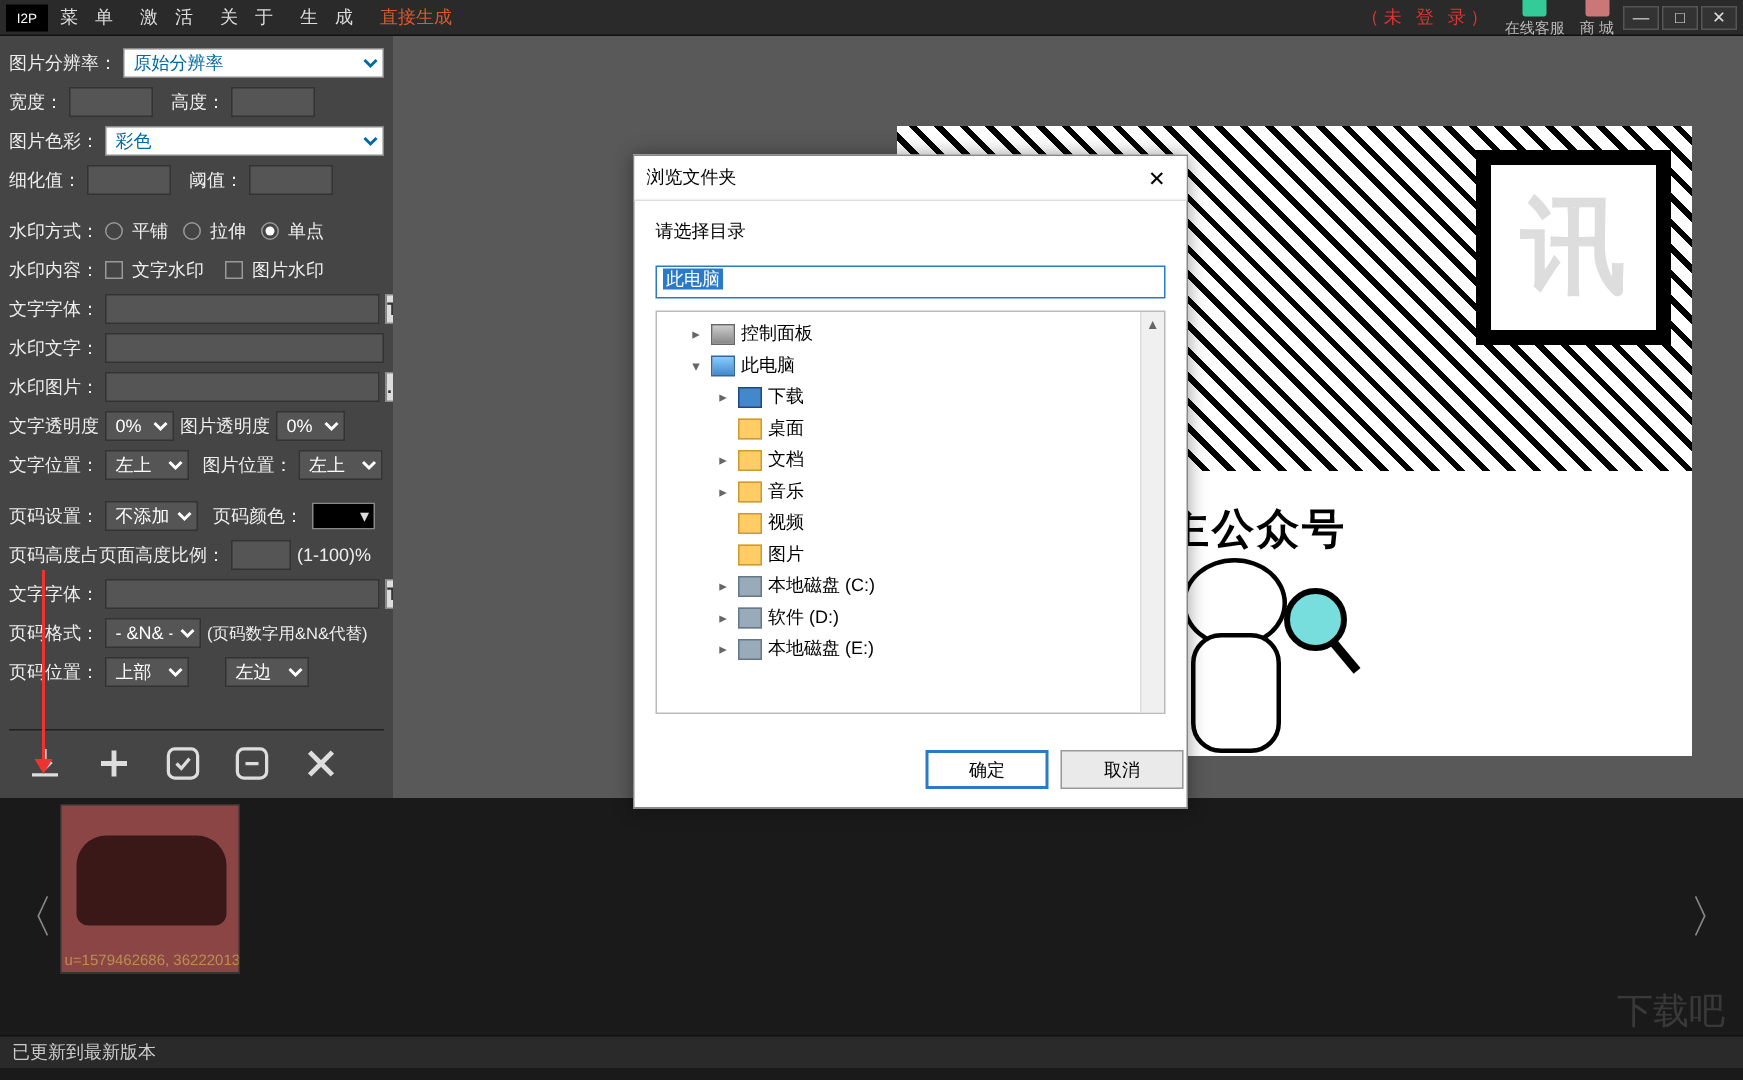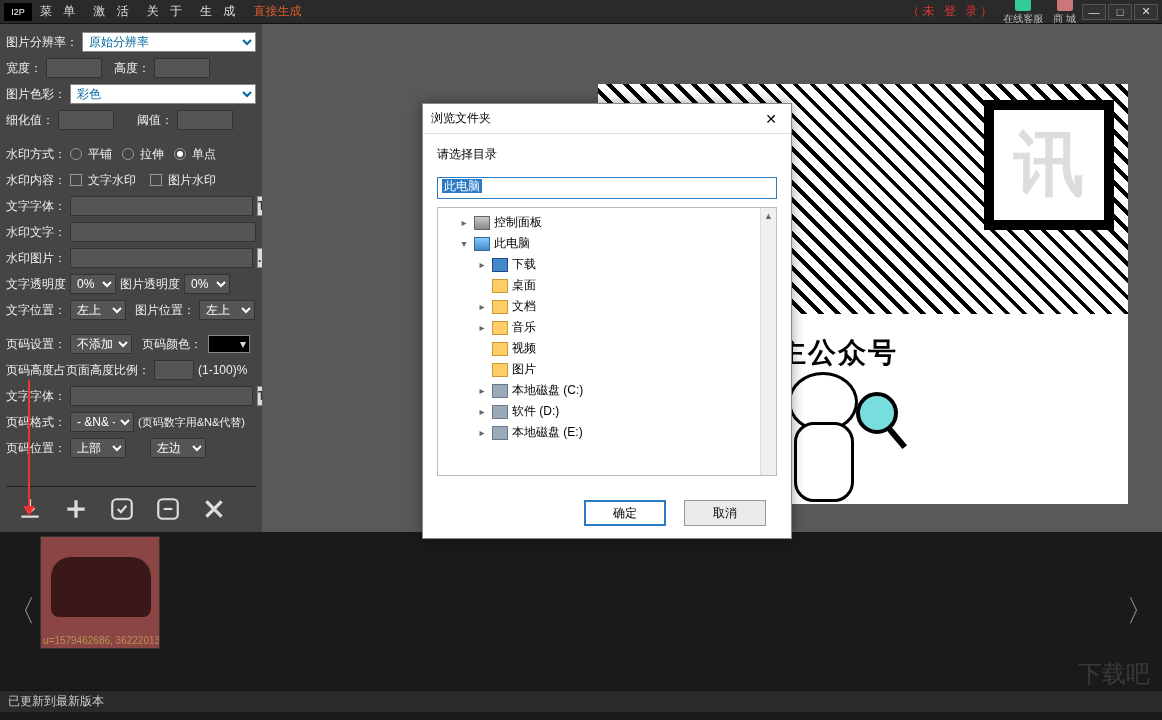--- a/index.html
+++ b/index.html
@@ -66,21 +66,21 @@
 .tree-sb{position:absolute;right:0;top:0;width:16px;height:100%;background:#f0f0f0;border-left:1px solid #ddd}
 .tree-sb .sbu{height:16px;display:flex;align-items:center;justify-content:center;font-size:9px;color:#666;cursor:pointer}
 .tn{display:flex;align-items:center;height:21px;font-size:12px;cursor:pointer;gap:4px}
 .tn .exp{width:12px;text-align:center;color:#666;font-size:10px}
 .tn .ico{width:16px;height:14px;display:inline-block}
 .ico.pc{background:linear-gradient(#8cf,#48c);border:1px solid #369}
 .ico.fd{background:#fc6;border:1px solid #c93}
 .ico.dl{background:#48c;border:1px solid #248}
 .ico.dk{background:#9ab;border:1px solid #678}
 .ico.cp{background:linear-gradient(#ccc,#888);border:1px solid #666}
-.dlg-btns{height:50px;display:flex;justify-content:flex-end;align-items:center;gap:18px;padding:0 25px}
+.dlg-btns{height:50px;display:flex;justify-content:flex-end;align-items:center;gap:8px;padding:0 2px}
 .dbtn{width:82px;height:26px;border:1px solid #999;background:#eaeaea;cursor:pointer;font-size:12px}
 .dbtn.primary{border:2px solid #2a7ac8;background:#fff}
 </style>
 </head>
 <body>
 
 <div class="titlebar">
   <div class="logo">I2P</div>
   <div class="menu">
     <span>菜 单</span>
@@ -119,21 +119,21 @@
         <span class="lbl" style="margin-left:8px">高度：</span>
         <input class="inp" style="width: 56px; flex: 0 0 auto;">
       </div>
     <div class="row">
         <span class="lbl">图片色彩：</span>
         <select class="sel"><option>彩色</option></select>
       </div>
     <div class="row">
         <span class="lbl">细化值：</span>
         <input class="inp" style="width: 56px; flex: 0 0 auto;">
-        <span class="lbl" style="margin-left:19px">阈值：</span>
+        <span class="lbl" style="margin-left:8px">阈值：</span>
         <input class="inp" style="width: 56px; flex: 0 0 auto;">
       </div>
     <div style="height:6px"></div>
     <div class="row">
         <span class="lbl">水印方式：</span>
       <span class="radio"></span>
         <span class="lbl">平铺</span>
       <span class="radio" style="margin-left:6px"></span>
         <span class="lbl">拉伸</span>
       <span class="radio on" style="margin-left:6px"></span>

